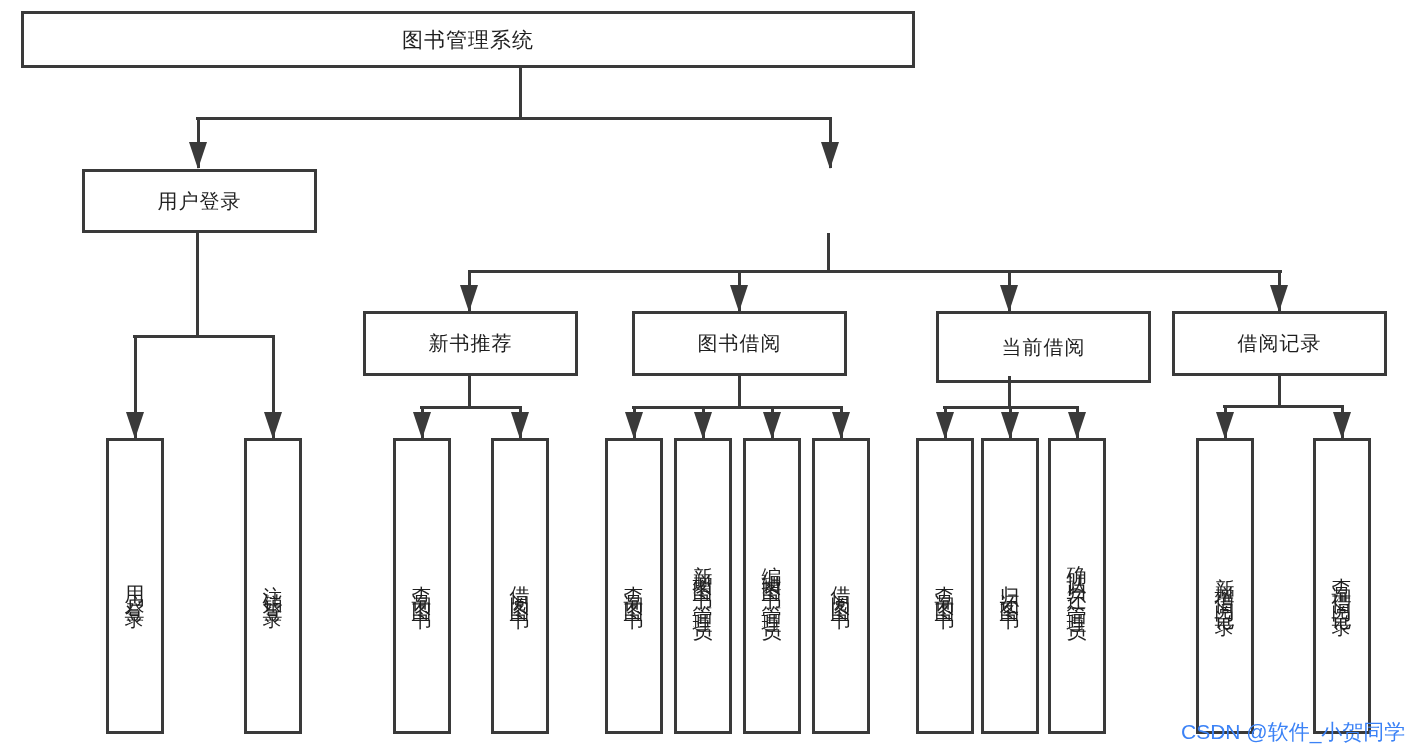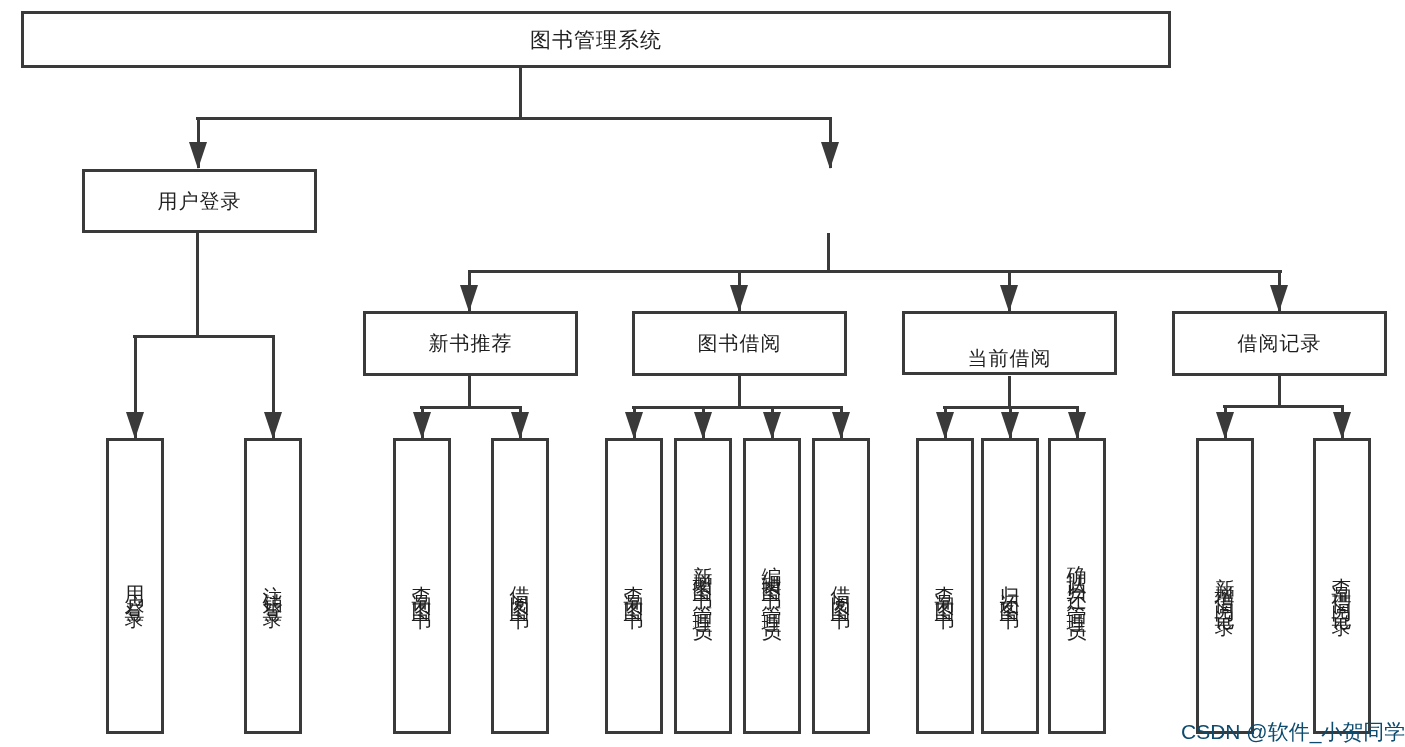--- a/index.html
+++ b/index.html
@@ -23,29 +23,29 @@
   .hline,.vline{position:absolute;background:#3a3a3a;}
   .hline{height:3px;}
   .vline{width:3px;}
   .arrow{
     position:absolute;width:0;height:0;
     border-left:9px solid transparent;border-right:9px solid transparent;
     border-top:27px solid #3a3a3a;
   }
   .watermark{
     position:absolute;left:1181px;top:718px;z-index:10;
-    font-size:21px;color:#0c4a6e;white-space:nowrap;
+    font-size:21px;color:#3b82f6;white-space:nowrap;
   }
 </style>
 </head>
 <body>
 
 <div id="stage">
 
-  <div class="box-h root" style="left:21px;top:11px;width:1150px;height:57px;">
+  <div class="box-h root" style="left:21px;top:11px;width:894px;height:57px;">
     <span>图书管理系统</span>
   </div>
 
   <div class="vline" style="left:519px;top:68px;height:52px;"></div>
   <div class="hline" style="left:196px;top:117px;width:636px;"></div>
   <div class="vline" style="left:196.5px;top:117px;height:51px;"></div>
   <div class="vline" style="left:828.5px;top:117px;height:51px;"></div>
   <div class="arrow" style="left:189px;top:142px;"></div>
   <div class="arrow" style="left:821px;top:142px;"></div>
 
@@ -70,21 +70,21 @@
   <div class="arrow" style="left:730px;top:285px;"></div>
   <div class="arrow" style="left:1000px;top:285px;"></div>
   <div class="arrow" style="left:1270px;top:285px;"></div>
 
   <div class="box-h" style="left:363px;top:311px;width:215px;height:65px;">
     <span>新书推荐</span>
   </div>
   <div class="box-h" style="left:632px;top:311px;width:215px;height:65px;">
     <span>图书借阅</span>
   </div>
-  <div class="box-h" style="left:902px;top:311px;width:215px;height:64px;align-items:flex-end;">
+  <div class="box-h" style="left:936px;top:311px;width:215px;height:72px;">
     <span>当前借阅</span>
   </div>
   <div class="box-h" style="left:1172px;top:311px;width:215px;height:65px;">
     <span>借阅记录</span>
   </div>
 
   <div class="vline" style="left:468px;top:376px;height:32px;"></div>
   <div class="hline" style="left:420px;top:406px;width:102px;"></div>
   <div class="vline" style="left:420.5px;top:406px;height:32px;"></div>
   <div class="vline" style="left:518.5px;top:406px;height:32px;"></div>

